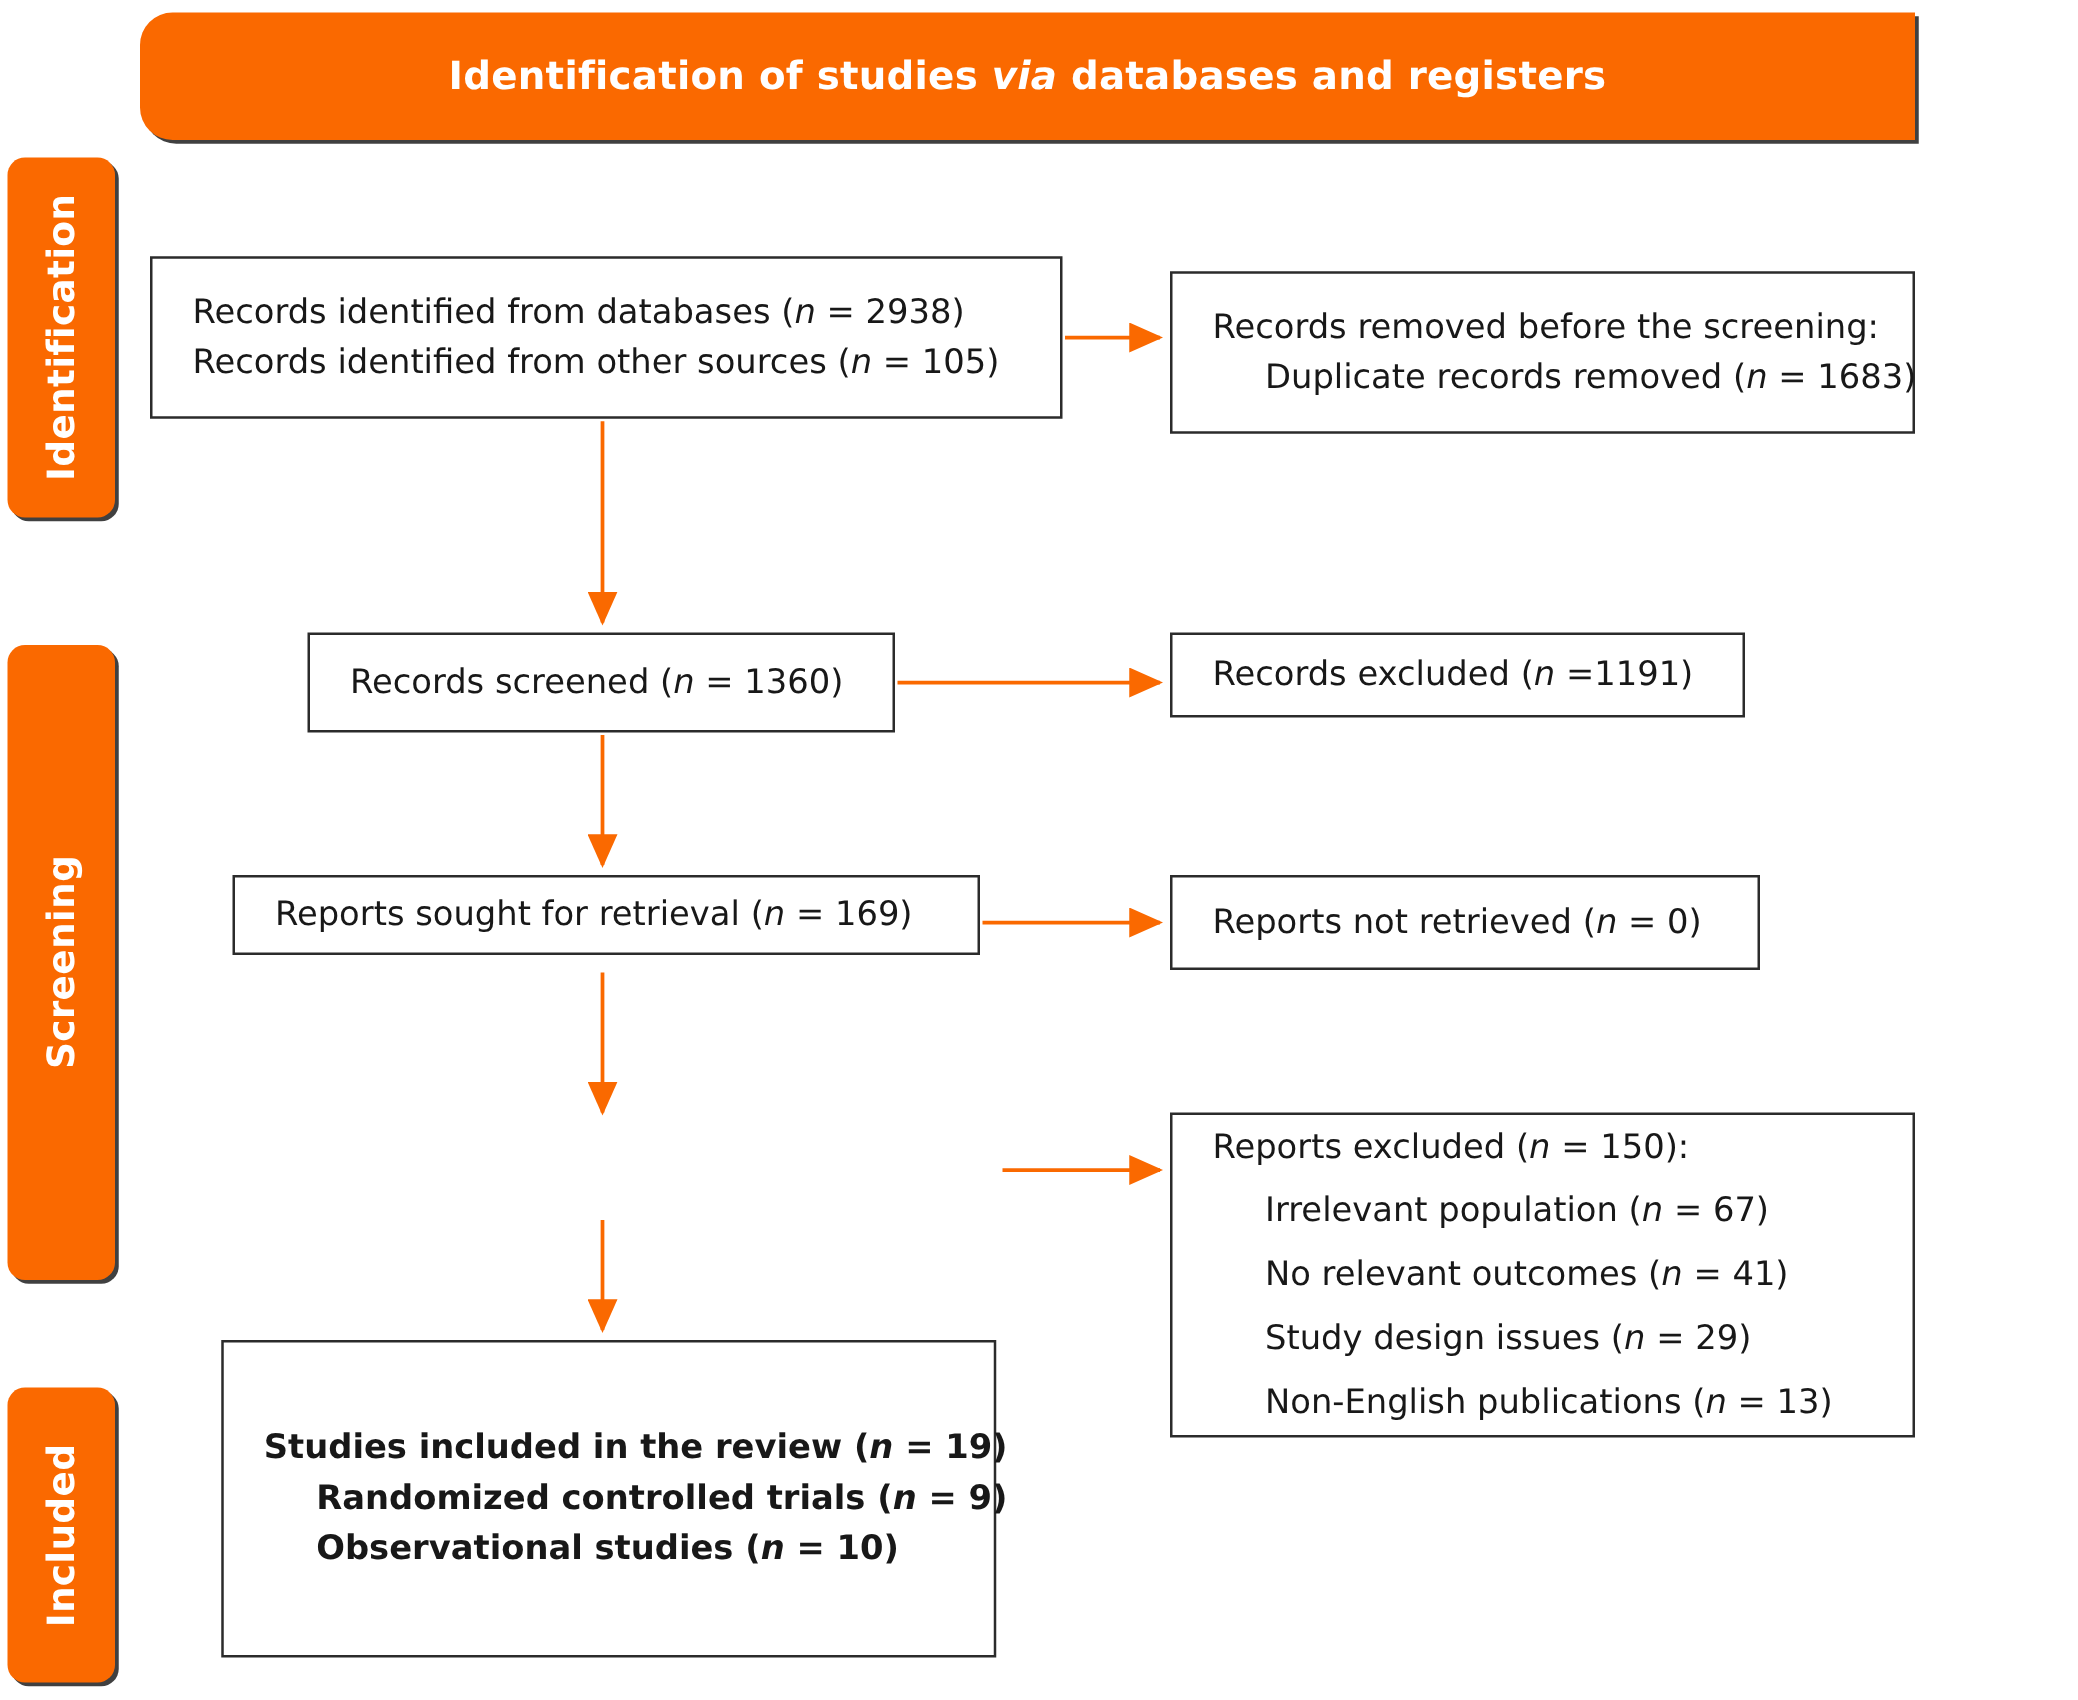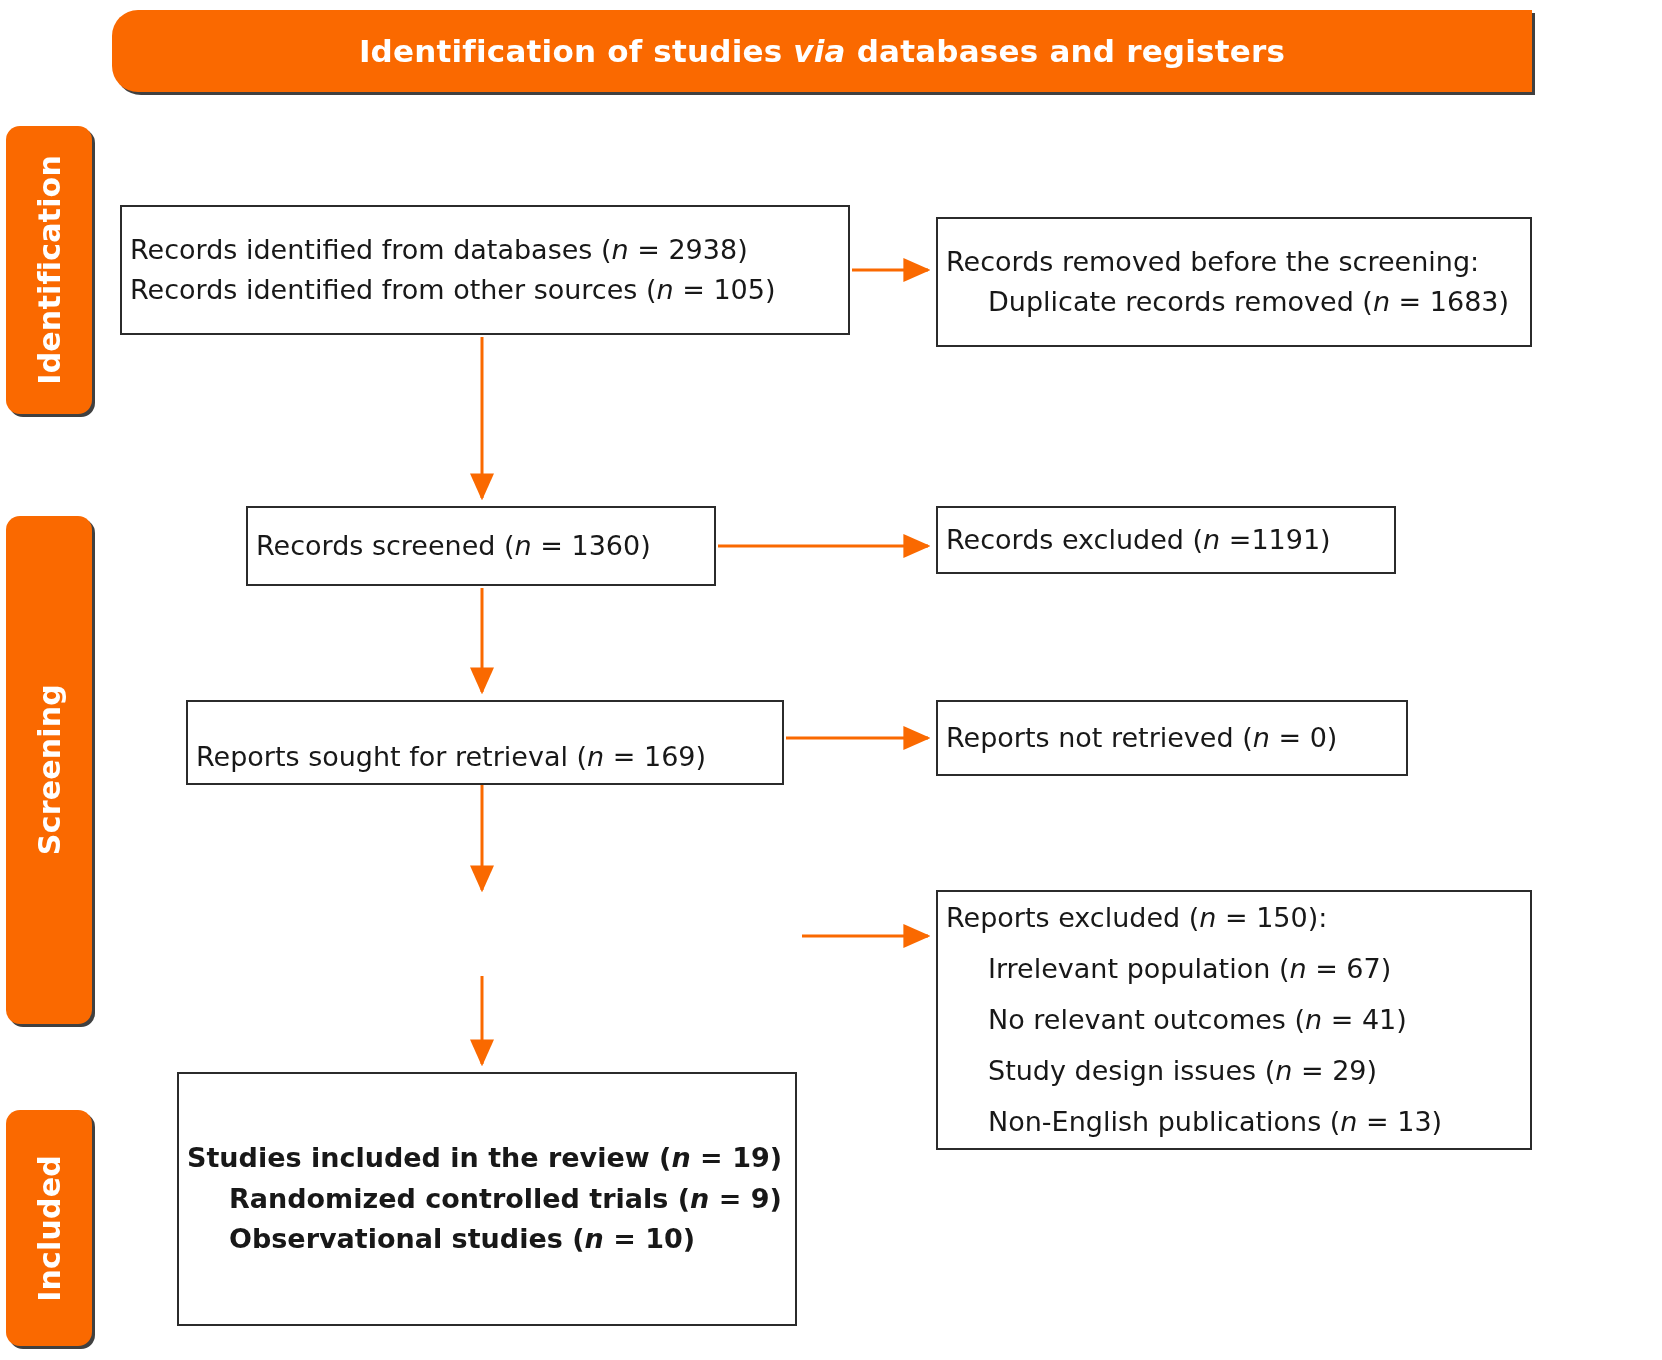--- a/index.html
+++ b/index.html
@@ -29,21 +29,21 @@
     color: #ffffff;
     font-weight: bold;
     letter-spacing: 0.2px;
     white-space: nowrap;
   }
 
   .header-bar {
     left: 112px;
     top: 10px;
     width: 1420px;
-    height: 82px;
+    height: 102px;
     border-radius: 26px 0 0 26px;
     display: flex;
     align-items: center;
     justify-content: center;
   }
   .header-bar .bar-label {
     font-size: 31px;
   }
   .header-bar .bar-label em {
     font-style: italic;
@@ -67,40 +67,40 @@
 
   
   .box {
     position: absolute;
     background: #ffffff;
     border: 2px solid #2b2b2b;
     box-sizing: border-box;
     display: flex;
     flex-direction: column;
     justify-content: center;
-    padding: 6px 8px;
+    padding: 6px 32px;
   }
   .box .line {
     font-size: 27px;
     color: #181818;
     line-height: 1.50;
     white-space: nowrap;
   }
   .box .line.indent {
     padding-left: 42px;
   }
   .box .line i {
     font-style: italic;
   }
 
   .box-identified       { left: 120px;  top: 205px;  width: 730px;  height: 130px; }
   .box-removed          { left: 936px;  top: 205px;  width: 596px;  height: 130px; margin-top: 12px; }
   .box-screened         { left: 246px;  top: 506px;  width: 470px;  height: 80px;  }
   .box-excluded         { left: 936px;  top: 506px;  width: 460px;  height: 68px;  }
-  .box-sought           { left: 186px;  top: 700px;  width: 598px;  height: 85px; justify-content: flex-end;  }
+  .box-sought           { left: 186px;  top: 700px;  width: 598px;  height: 64px;  }
   .box-not-retrieved    { left: 936px;  top: 700px;  width: 472px;  height: 76px;  }
   .box-assessed         { left: 165px;  top: 898px;  width: 635px;  height: 76px;  }
   .box-reports-excluded { left: 936px;  top: 890px;  width: 596px;  height: 260px; justify-content: space-between; }
   .box-included         { left: 177px;  top: 1072px; width: 620px;  height: 254px; font-weight: bold; }
 
   
   #connectors {
     position: absolute;
     left: 0;
     top: 0;

